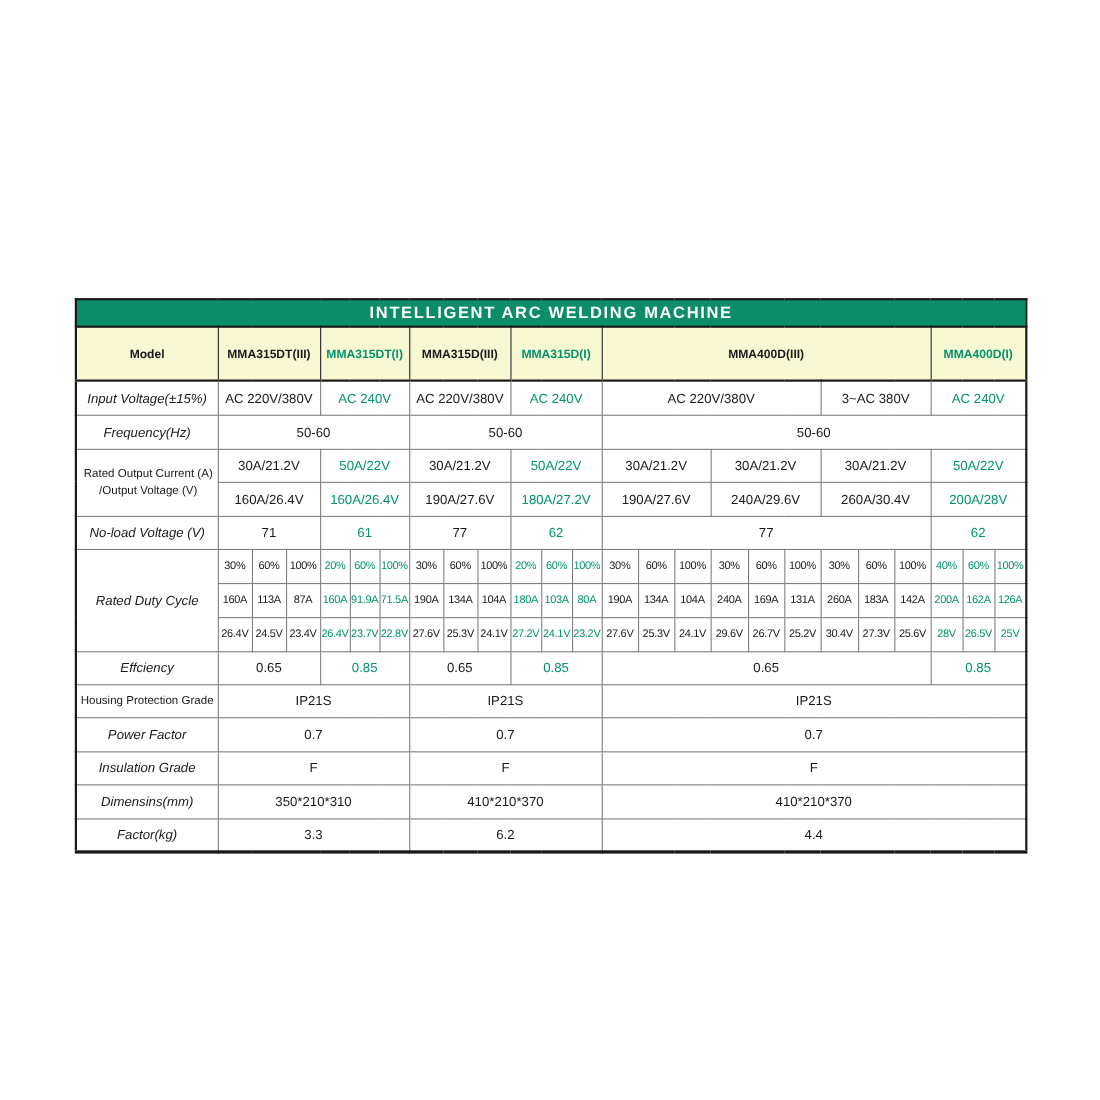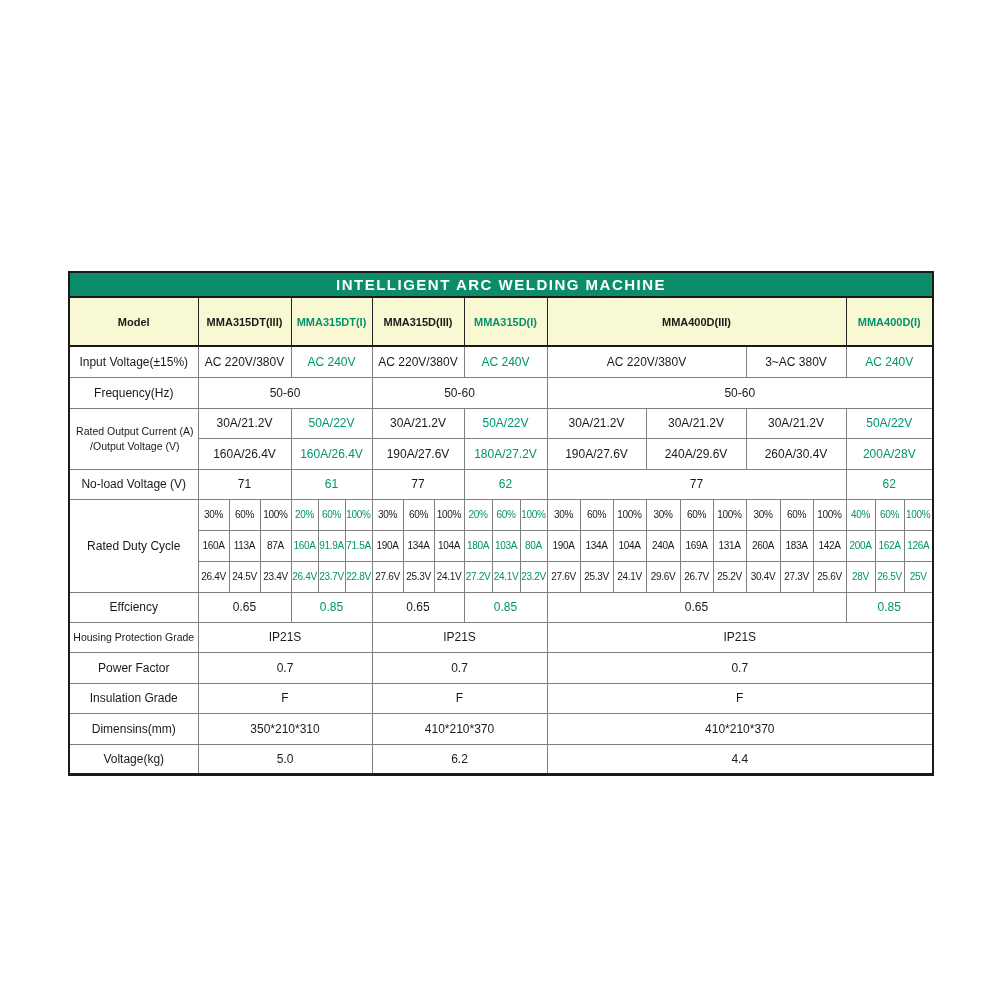--- a/index.html
+++ b/index.html
@@ -22,21 +22,21 @@
     background:var(--greenbg,#0b8d6a);color:#ffffff;font-weight:bold;
     font-size:15px;letter-spacing:1.5px;
     border:2px solid var(--dark,#1a1a1a);
   }
   tr.model-row th, tr.model-row td{
     background:var(--cream,#f8f8d2);font-weight:bold;font-size:11px;
     border:1px solid #222;
     border-top:2px solid var(--dark,#1a1a1a);
     border-bottom:2px solid var(--dark,#1a1a1a);
   }
-  .lbl{font-size:12px;}
+  .lbl{font-size:12px;font-style:italic;}
   .lbl-sm{font-size:10.5px;}
   .lbl-left{text-align:center;padding-left:2px;white-space:normal;line-height:1.35;}
   .sm{font-size:10px;letter-spacing:-0.3px;}
   .hl{color:var(--hl,#00936e);}
   .h25{height:25px}.h49{height:49px}.h31{height:31px}.h30{height:30px}
 </style>
 </head>
 <body>
 
 <div class="tbl-wrap">
@@ -249,20 +249,20 @@
   </tr>
 
   <tr class="h31">
     <td class="lbl">Dimensins(mm)</td>
     <td colspan="6">350*210*310</td>
     <td colspan="6">410*210*370</td>
     <td colspan="12">410*210*370</td>
   </tr>
 
   <tr class="h30">
-    <td class="lbl">Voltage(kg)</td>
-    <td colspan="6">5.0</td>
+    <td class="lbl">Factor(kg)</td>
+    <td colspan="6">3.3</td>
     <td colspan="6">6.2</td>
     <td colspan="12">4.4</td>
   </tr>
 </tbody>
     </table>
 </div>
 
 </body></html>

